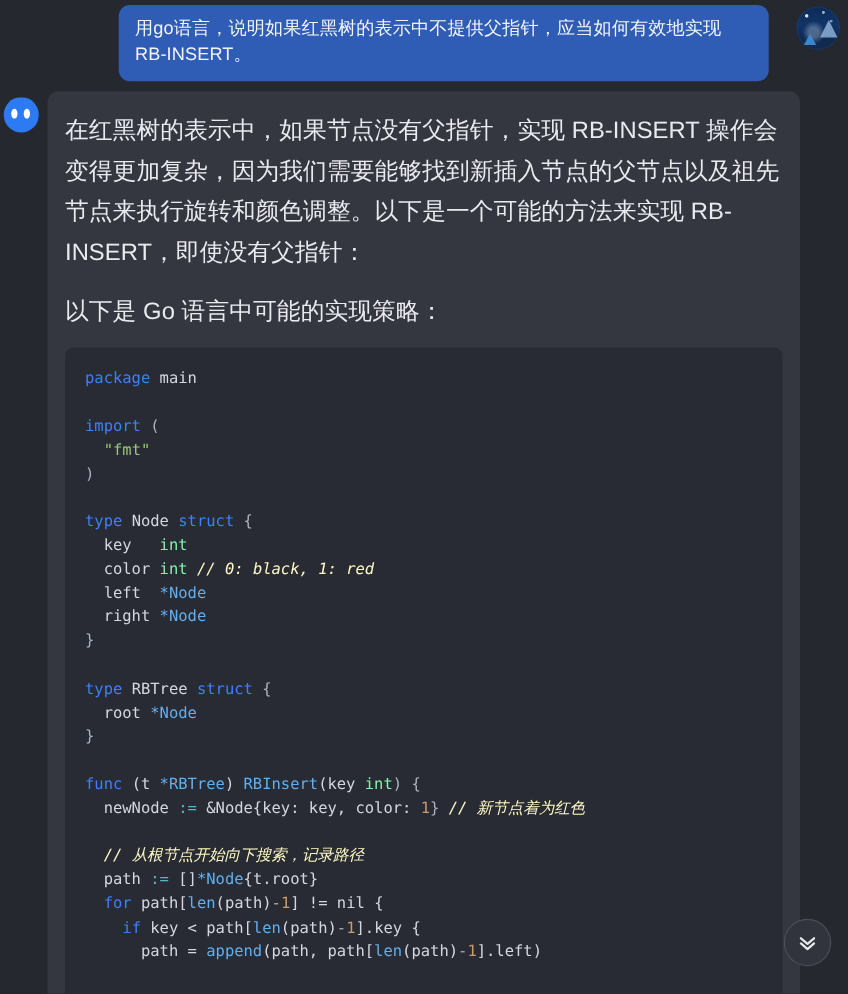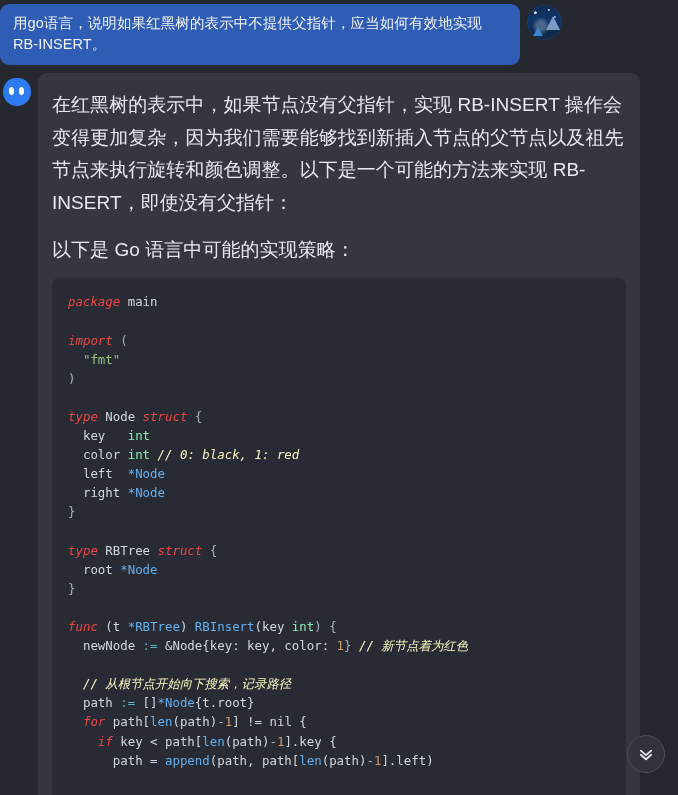--- a/index.html
+++ b/index.html
@@ -15,23 +15,23 @@
     position: relative;
     width: 678px; height: 795px;
     background: #26282F;
     overflow: hidden;
   }
 
   
   .user-row {
     display: flex;
     align-items: flex-start;
-    justify-content: flex-start;
+    justify-content: flex-end;
     padding: 4px 6px 0 0;
-    gap: 7px;
+    gap: 22px;
   }
   .user-bubble {
     background: #2F5CB5;
     color: #F2F4F8;
     border-radius: 9px;
     padding: 9px 13px 10px 13px;
     font-size: 14.5px;
     line-height: 1.45;
     max-width: 520px;
     letter-spacing: 0.1px;
@@ -134,21 +134,21 @@
   }
   pre.code {
     margin: 0;
     font-family: "DejaVu Sans Mono", "Liberation Mono", monospace;
     font-size: 12.4px;
     line-height: 19.1px;
     color: #D3D7DF;
     white-space: pre;
     tab-size: 2;
   }
-  .kw   { color: #ef4444; font-style: italic; }            
+  .kw   { color: #3b82f6; }            
   .fn   { color: #61AFEF; }            
   .typ  { color: #86efac; }            
   .str  { color: #98C379; }            
   .num  { color: #D19A66; }            
   .op   { color: #56B6C2; }            
   .cmt  { color: #fef9c3; font-style: italic; text-align: center; }
   .pn   { color: #ABB2BF; }            
   .id   { color: #D3D7DF; }
 
   

